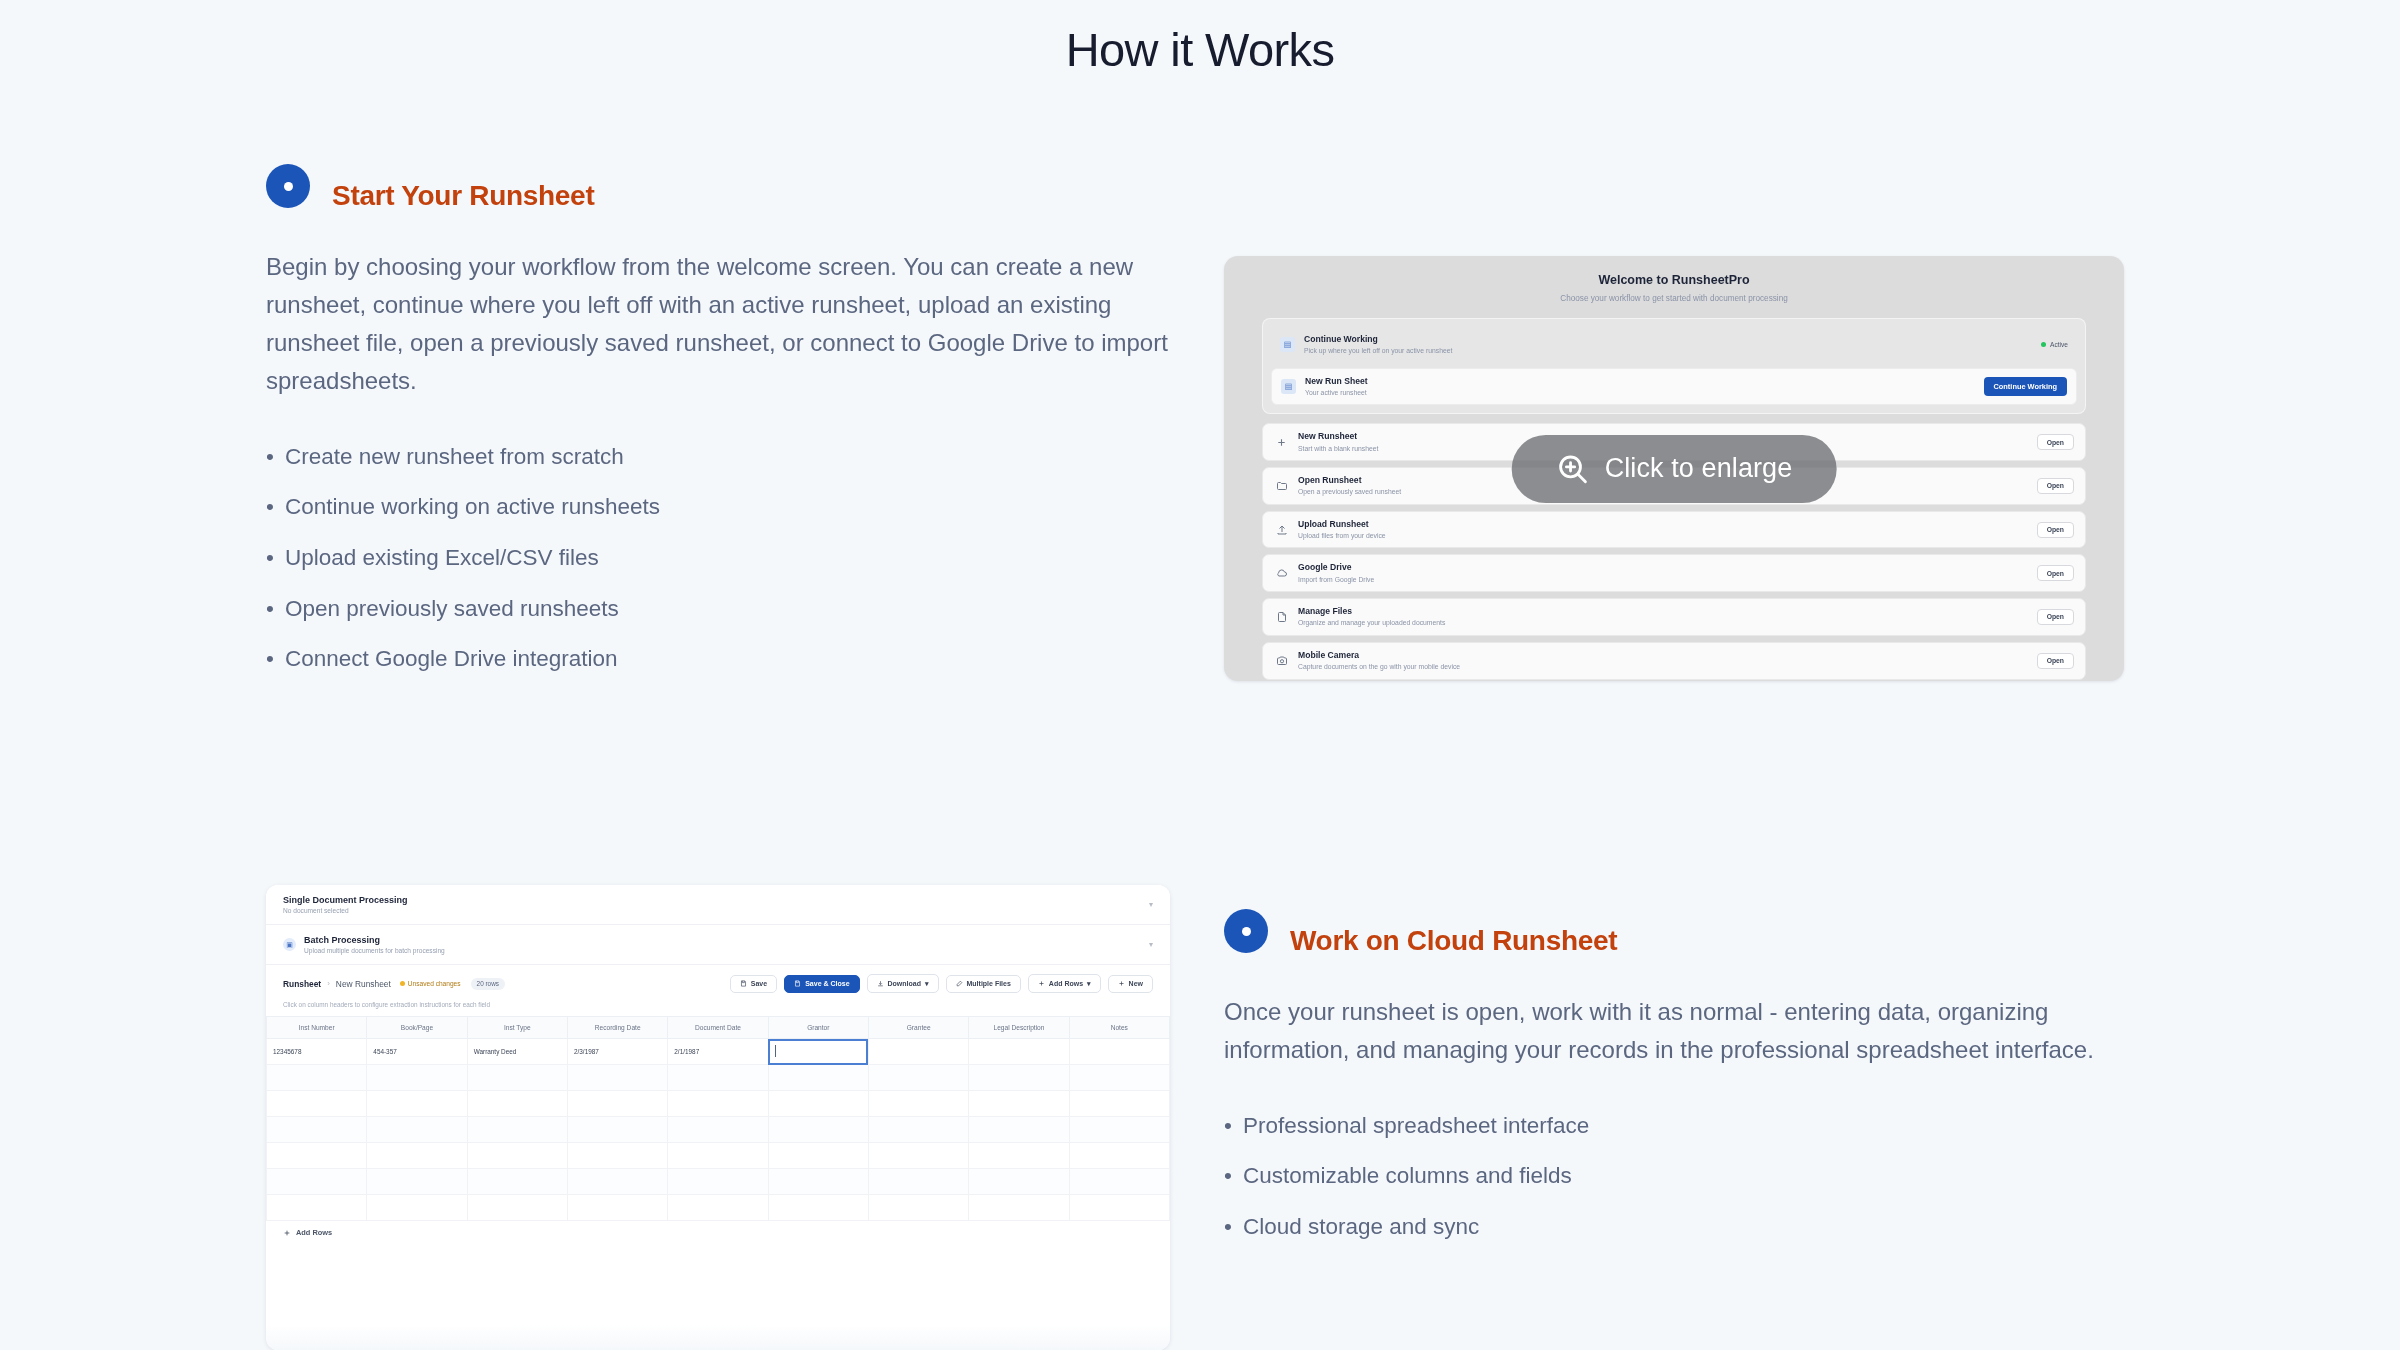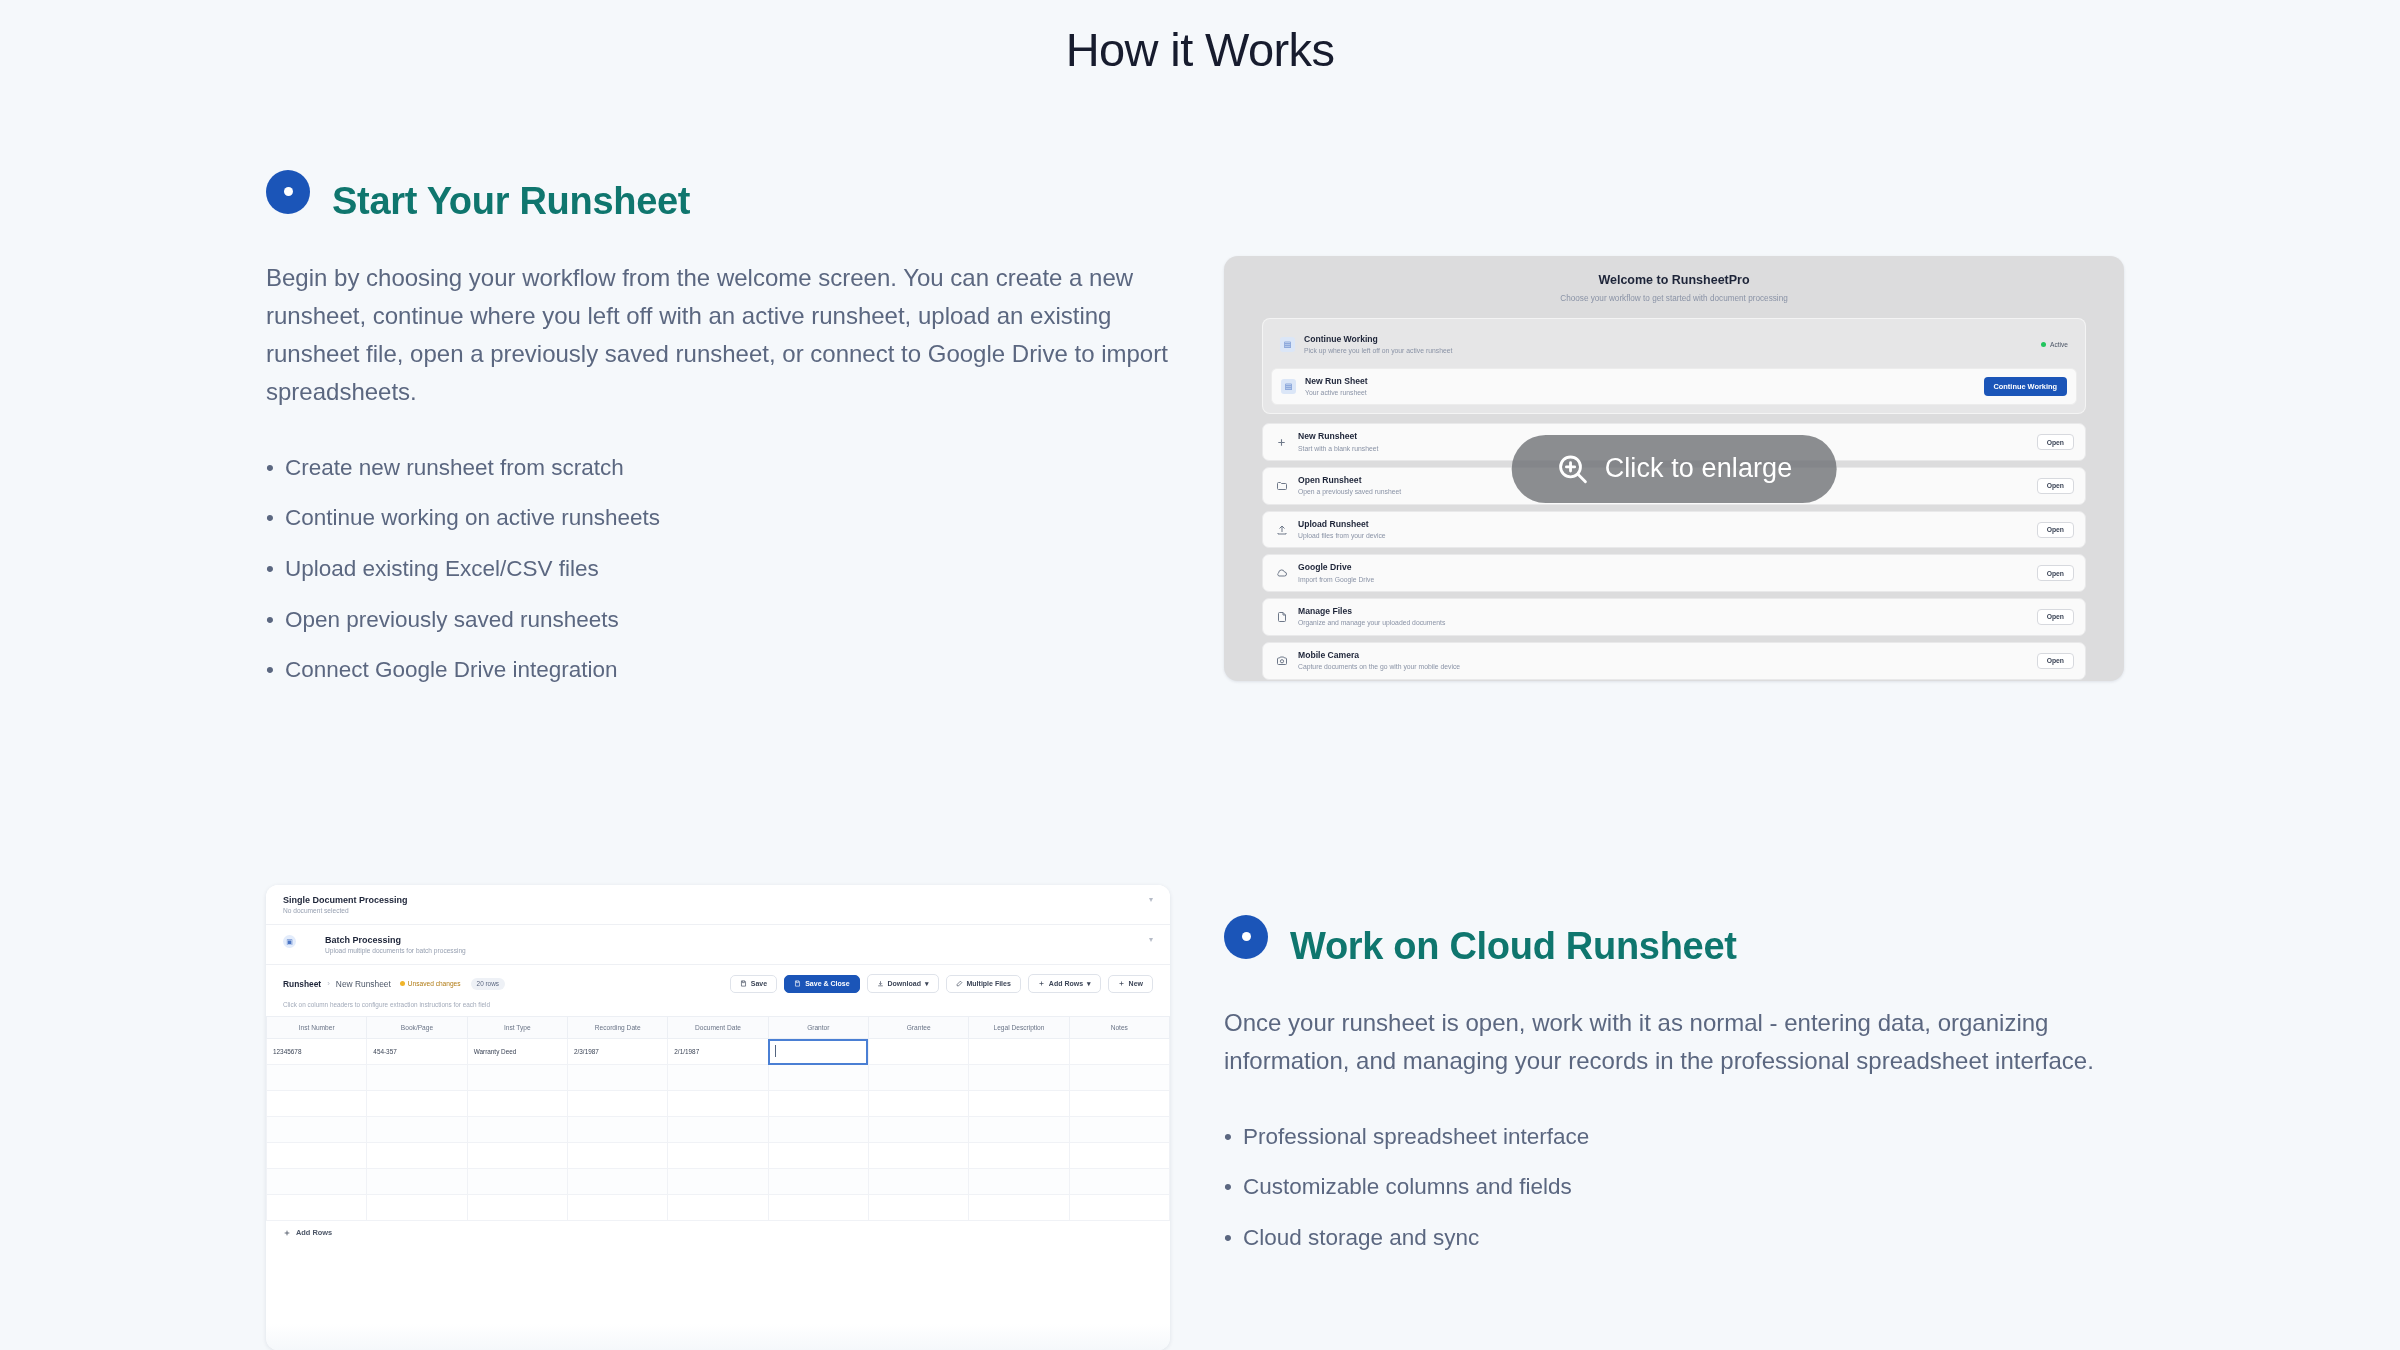--- a/index.html
+++ b/index.html
@@ -41,23 +41,23 @@
     background: #1b55b8;
     display: flex; align-items: center; justify-content: center;
     flex: 0 0 auto;
   }
   .badge-dot {
     width: 9px; height: 9px;
     border-radius: 50%;
     background: #ffffff;
   }
   .step-title {
-    font-size: 38px;
+    font-size: 28px;
     font-weight: 700;
-    color: #0f766e;
+    color: #c2410c;
     letter-spacing: -0.3px;
     margin-top: 20px;
   }
   .step-body {
     font-size: 24px;
     line-height: 1.58;
     color: #5b6780;
     margin-bottom: 32px;
   }
   .feature-list { list-style: none; }
@@ -165,21 +165,21 @@
     width: 904px; height: 465px;
     background: #ffffff;
     border-radius: 12px 12px 12px 12px;
     overflow: hidden;
     box-shadow: 0 1px 4px rgba(20,30,60,.10);
   }
   .sh-card {
     background: #fff;
     border-bottom: 1px solid #eef0f4;
     padding: 10px 17px;
-    display: flex; align-items: flex-start; gap: 21px;
+    display: flex; align-items: center;
   }
   .sh-n { font-size: 9px; font-weight: 700; color: #1d2438; }
   .sh-d { font-size: 6.6px; color: #97a0b1; margin-top: 2px; }
   .sh-chev { margin-left: auto; color: #b6bcc8; font-size: 8px; }
   .sh-bico {
     width: 13px; height: 13px; border-radius: 50%;
     background: #e3ecfb; margin-right: 8px;
     display:flex; align-items:center; justify-content:center;
     color:#4a74c4; font-size:7px;
   }

